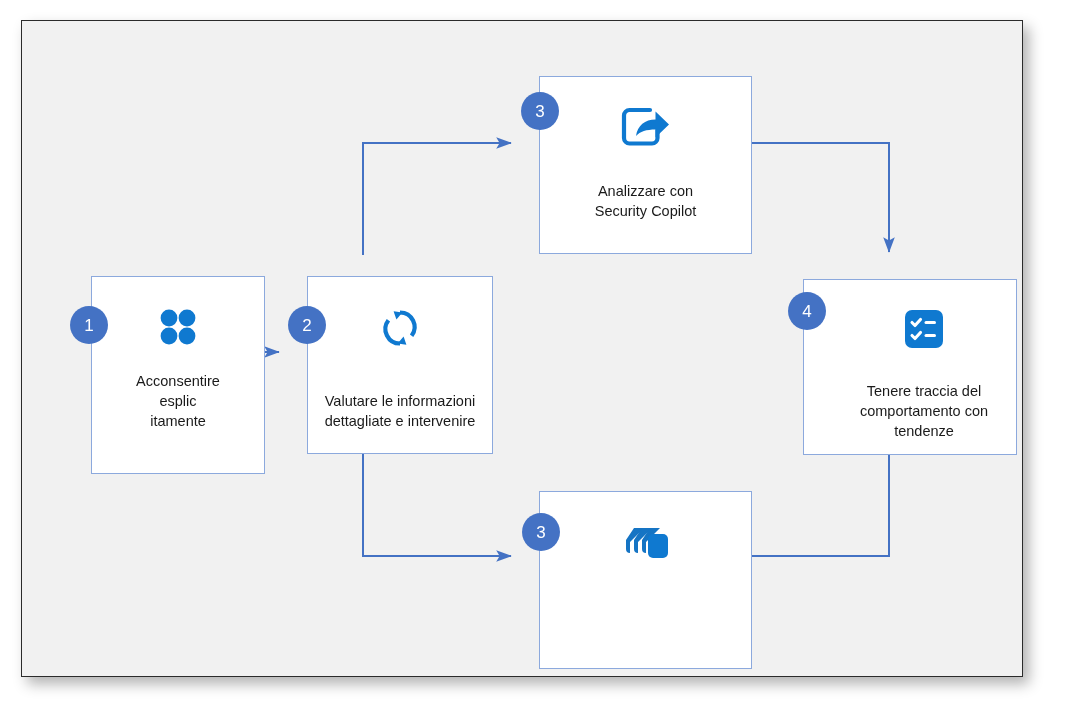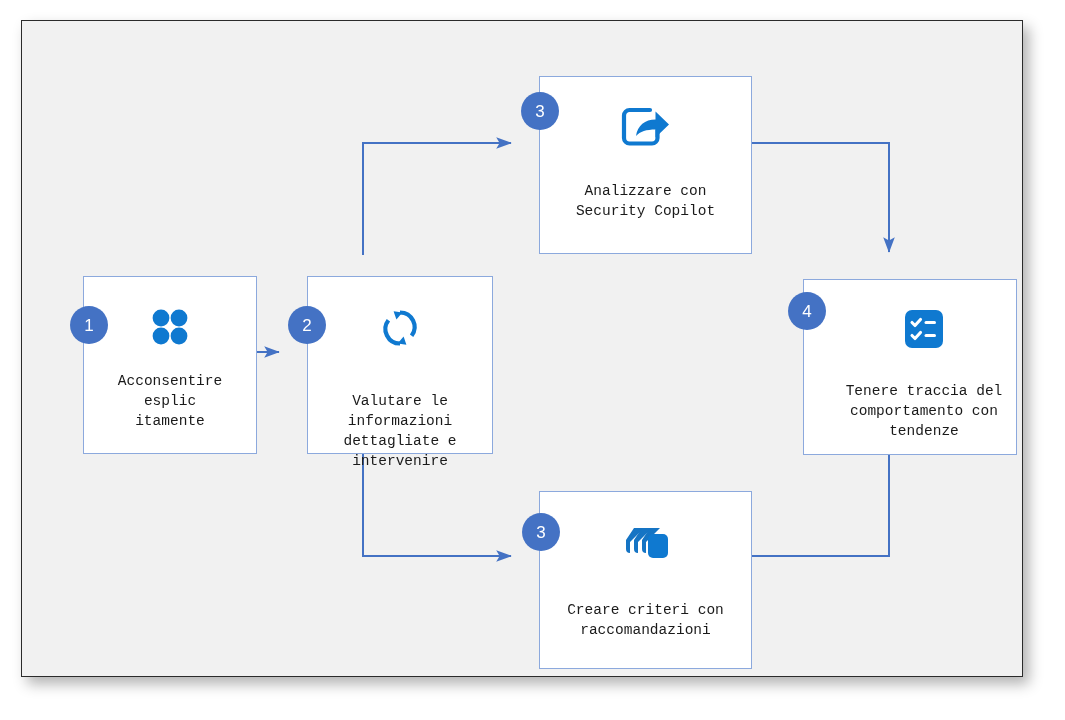--- a/index.html
+++ b/index.html
@@ -56,21 +56,21 @@
 
   .node-icon {
     display: block;
   }
 
   .node-label {
     text-align: center;
     color: #1a1a1a;
     font-size: 14.5px;
     line-height: 20px;
-    font-family: Liberation Mono, monospace;
+    font-family: Liberation Sans, sans-serif;
     white-space: pre-line;
     padding: 0 6px;
   }
 
   
   .badge {
     position: absolute;
     width: 38px;
     height: 38px;
     border-radius: 50%;
@@ -78,21 +78,21 @@
     color: #ffffff;
     font-size: 17px;
     font-family: "Liberation Sans", sans-serif;
     display: flex;
     align-items: center;
     justify-content: center;
     line-height: 1;
   }
 
   
-  #node-consent   { left: 61px;  top: 255px; width: 174px; height: 178px; }
+  #node-consent   { left: 69px;  top: 255px; width: 174px; height: 198px; }
   #node-assess    { left: 285px; top: 255px; width: 186px; height: 178px; }
   #node-analyze   { left: 517px; top: 55px;  width: 213px; height: 178px; }
   #node-policies  { left: 517px; top: 470px; width: 213px; height: 178px; }
   #node-track     { left: 781px; top: 258px; width: 214px; height: 176px; padding-left: 28px; }
 
   #node-consent  .node-icon  { margin-top: 28px; }
   #node-consent  .node-label { margin-top: 18px; }
   #node-assess   .node-icon  { margin-top: 28px; }
   #node-assess   .node-label { margin-top: 36px; }
   #node-analyze  .node-icon  { margin-top: 26px; }
@@ -183,22 +183,20 @@
     <div class="node" id="node-policies">
       <span class="node-icon">
         <svg width="52" height="46" viewBox="0 0 52 46" xmlns="http://www.w3.org/2000/svg">
           <path d="M14 8 L24 8 L10 22 L10 33 A4 4 0 0 1 6 29 L6 20 Z" fill="#1574c4"></path>
           <path d="M22 8 L32 8 L18 22 L18 33 A4 4 0 0 1 14 29 L14 20 Z" fill="#1574c4"></path>
           <path d="M30 8 L40 8 L26 22 L26 33 A4 4 0 0 1 22 29 L22 20 Z" fill="#1574c4"></path>
           <rect x="28" y="14" width="20" height="24" rx="5" fill="#0f79d0"></rect>
           <path d="M33 14 L43 5 L47 9 L38 18 Z" fill="#0f79d0" opacity="0"></path>
         </svg>
       </span>
-      <span class="node-label">Creare criteri con
-raccomandazioni</span>
     </div>
     <div class="badge" id="badge-3b">
       <span>3</span>
     </div>
 
     <div class="node" id="node-track">
       <span class="node-icon">
         <svg width="44" height="44" viewBox="0 0 44 44" xmlns="http://www.w3.org/2000/svg">
           <rect x="3" y="3" width="38" height="38" rx="7" fill="#0f79d0"></rect>
           <path d="M10 15.5 L13 18.5 L18.5 12.5" fill="none" stroke="#ffffff" stroke-width="3.1" stroke-linecap="round" stroke-linejoin="round"></path>

